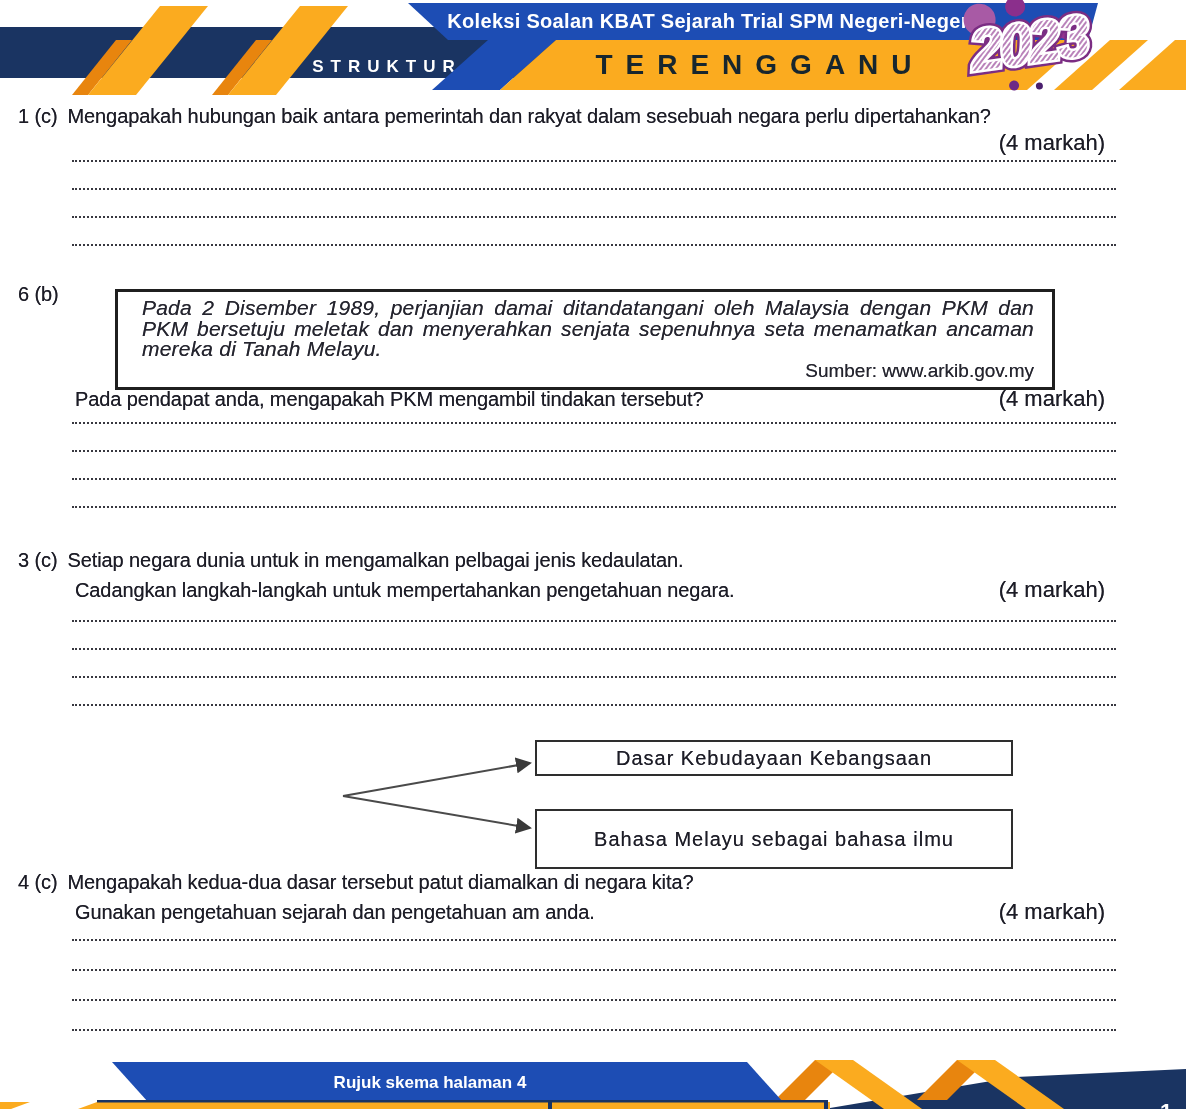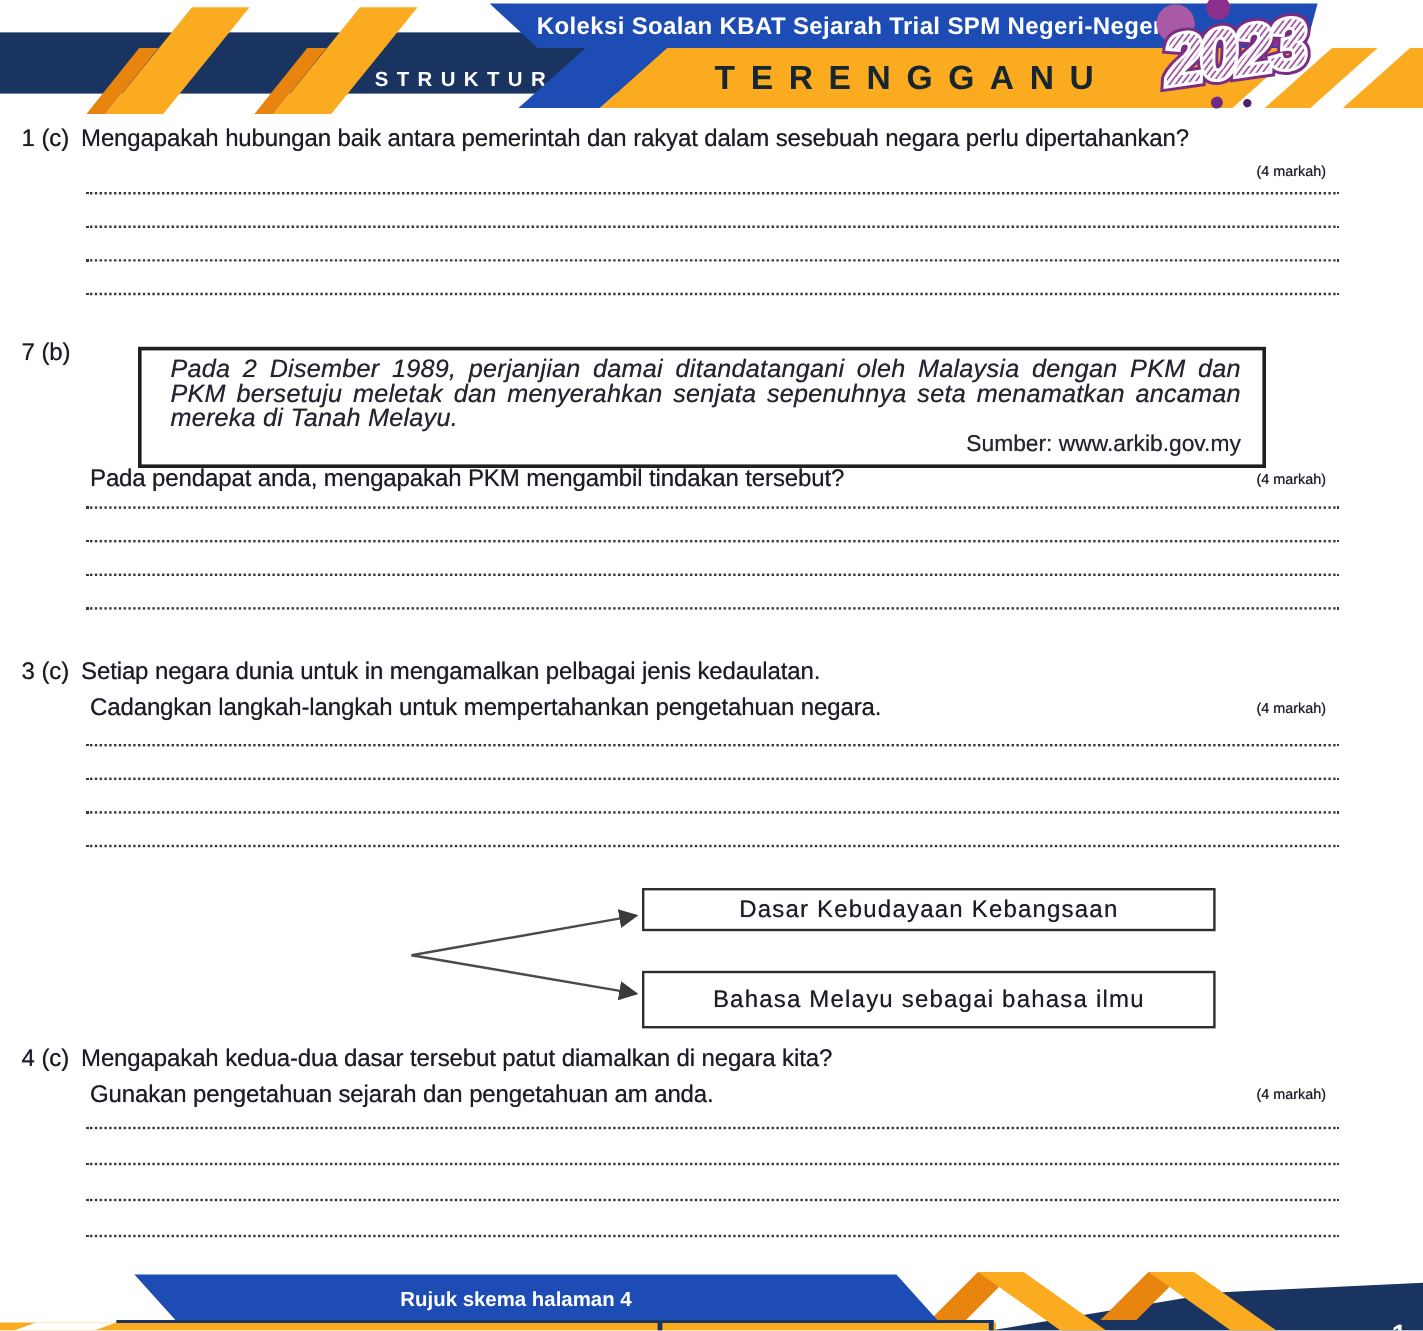--- a/index.html
+++ b/index.html
@@ -4,21 +4,21 @@
 <style>
   html,body{margin:0;padding:0;background:#ffffff;}
   .page{position:relative;width:1186px;height:1109px;background:#fff;overflow:hidden;
         font-family:"Liberation Sans",sans-serif;color:#1c1c26;}
   svg{display:block;}
   .svgtxt{font-family:"Liberation Sans",sans-serif;}
   .abs{position:absolute;}
   .q{font-size:20px;line-height:24px;letter-spacing:-0.1px;white-space:nowrap;
      text-shadow:0 0 .6px rgba(22,22,34,.75);}
   .qnum{margin-right:10px;}
-  .marks{position:absolute;right:81px;font-size:12px;line-height:24px;
+  .marks{position:absolute;right:81px;font-size:22px;line-height:24px;
          text-shadow:0 0 .6px rgba(22,22,34,.75);}
   .dots{position:absolute;left:72px;width:1044px;height:0;border-top:2.5px dotted #383840;}
   .srcbox{position:absolute;left:115px;top:289px;width:940px;box-sizing:border-box;
           border:3px solid #1f1f1f;padding:6px 18px 5px 24px;background:#fff;}
   .srctext{font-style:italic;font-size:21px;line-height:20.5px;letter-spacing:.2px;
            text-align:justify;color:#24242e;text-shadow:0 0 .6px rgba(30,30,40,.7);}
   .srcfrom{font-size:19px;line-height:22px;text-align:right;color:#24242e;
            text-shadow:0 0 .6px rgba(30,30,40,.7);}
   .dbox{position:absolute;box-sizing:border-box;border:2.5px solid #2e2e2e;background:#fff;
         display:flex;align-items:center;justify-content:center;font-size:20px;
@@ -69,21 +69,21 @@
 
   <div class="abs q" style="left:18px;top:104px">
     <span class="qnum">1 (c)</span><span>Mengapakah hubungan baik antara pemerintah dan rakyat dalam sesebuah negara perlu dipertahankan?</span>
   </div>
   <div class="marks" style="top:131px">(4 markah)</div>
   <div class="dots" style="top:160px"></div>
   <div class="dots" style="top:188px"></div>
   <div class="dots" style="top:216px"></div>
   <div class="dots" style="top:244px"></div>
 
-  <div class="abs q" style="left:18px;top:282px">7 (b)</div>
+  <div class="abs q" style="left:18px;top:282px">6 (b)</div>
   <div class="srcbox">
     <div class="srctext">Pada 2 Disember 1989, perjanjian damai ditandatangani oleh Malaysia dengan PKM dan PKM bersetuju meletak dan menyerahkan senjata sepenuhnya seta menamatkan ancaman mereka di Tanah Melayu.</div>
     <div class="srcfrom">Sumber: www.arkib.gov.my</div>
   </div>
   <div class="abs q" style="left:75px;top:387px">Pada pendapat anda, mengapakah PKM mengambil tindakan tersebut?</div>
   <div class="marks" style="top:387px">(4 markah)</div>
   <div class="dots" style="top:422px"></div>
   <div class="dots" style="top:450px"></div>
   <div class="dots" style="top:478px"></div>
   <div class="dots" style="top:506px"></div>
@@ -101,21 +101,21 @@
   <svg class="abs" style="left:340px;top:745px" width="200" height="95" viewBox="0 0 200 95">
     <defs>
       <marker id="arr" markerWidth="9" markerHeight="8" refX="7" refY="4" orient="auto">
         <path d="M0,0 L8,4 L0,8 z" fill="#3a3a3a"></path>
       </marker>
     </defs>
     <line x1="3" y1="51" x2="190" y2="18" stroke="#4a4a4a" stroke-width="2" marker-end="url(#arr)"></line>
     <line x1="3" y1="51" x2="190" y2="83" stroke="#4a4a4a" stroke-width="2" marker-end="url(#arr)"></line>
   </svg>
   <div class="dbox" style="left:535px;top:740px;width:478px;height:36px">Dasar Kebudayaan Kebangsaan</div>
-  <div class="dbox" style="left:535px;top:809px;width:478px;height:48px">Bahasa Melayu sebagai bahasa ilmu</div>
+  <div class="dbox" style="left:535px;top:809px;width:478px;height:60px">Bahasa Melayu sebagai bahasa ilmu</div>
 
   <div class="abs q" style="left:18px;top:870px">
     <span class="qnum">4 (c)</span><span>Mengapakah kedua-dua dasar tersebut patut diamalkan di negara kita?</span>
   </div>
   <div class="abs q" style="left:75px;top:900px">Gunakan pengetahuan sejarah dan pengetahuan am anda.</div>
   <div class="marks" style="top:900px">(4 markah)</div>
   <div class="dots" style="top:939px"></div>
   <div class="dots" style="top:969px"></div>
   <div class="dots" style="top:999px"></div>
   <div class="dots" style="top:1029px"></div>

